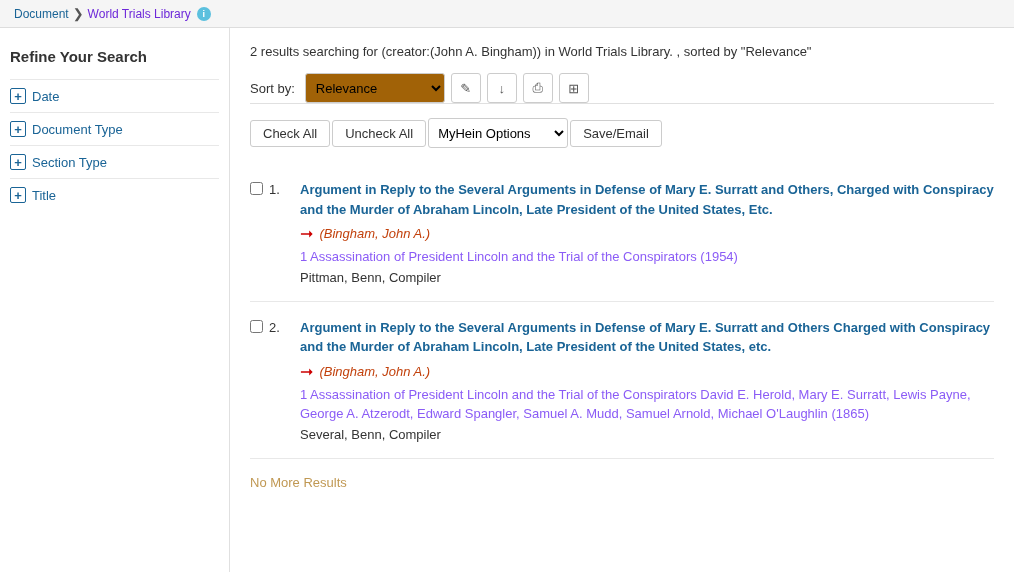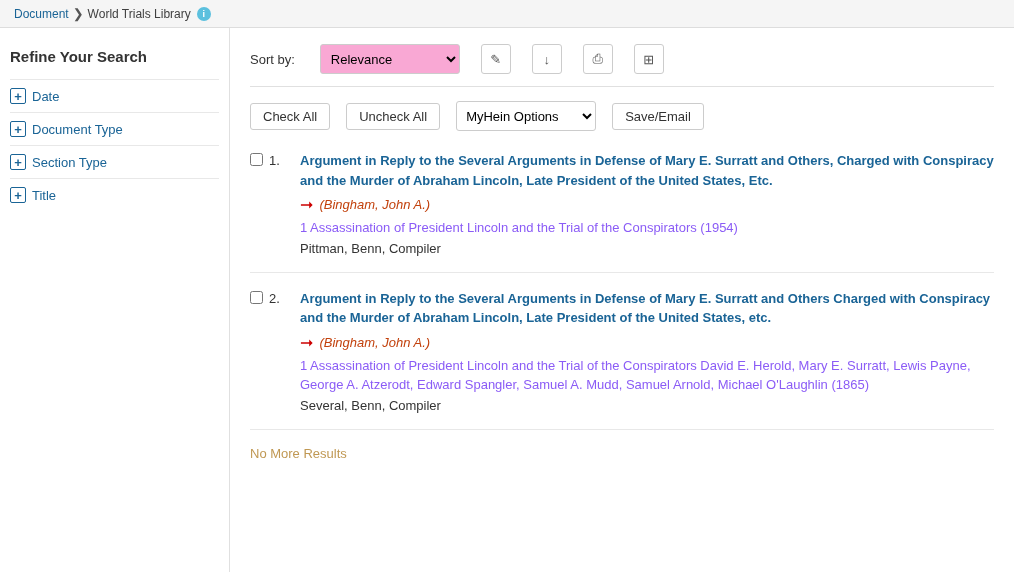--- a/index.html
+++ b/index.html
@@ -10,21 +10,21 @@
       background: #f5f5f5;
       border-bottom: 1px solid #ddd;
       padding: 6px 14px;
       display: flex;
       align-items: center;
       gap: 4px;
       font-size: 12px;
     }
     .breadcrumb-link { color: #1a6496; text-decoration: none; }
     .breadcrumb-sep { color: #555; font-size: 13px; }
-    .breadcrumb-current { color: #404040; }
+    .breadcrumb-current { color: #6d28d9; }
     .info-icon {
       display: inline-flex; align-items: center; justify-content: center;
       width: 14px; height: 14px; border-radius: 50%;
       background: #5bc0de; color: #fff; font-size: 9px; font-weight: bold;
       cursor: pointer; margin-left: 2px;
     }
 
     
     .main-layout {
       display: flex;
@@ -69,50 +69,50 @@
     .results-summary {
       font-size: 13px;
       color: #333;
       margin-bottom: 14px;
     }
 
     
     .toolbar-row {
       display: flex;
       align-items: center;
-      gap: 21px;
+      gap: 6px;
       margin-bottom: 14px;
       border-bottom: 1px solid #e0e0e0;
-      padding-bottom: 12px;
+      padding-bottom: 0;
     }
     .sort-label { font-size: 13px; color: #333; margin-right: 4px; }
     .sort-select {
       height: 30px;
       padding: 2px 6px;
       border: 1px solid #ccc;
       border-radius: 3px;
       font-size: 13px;
       min-width: 140px;
-      background: #f9a8d4;
+      background: #a16207;
       cursor: pointer;
     }
     .icon-btn {
       display: inline-flex; align-items: center; justify-content: center;
       width: 30px; height: 30px;
       border: 1px solid #ccc; border-radius: 3px;
       background: #fff; cursor: pointer; color: #555;
       font-size: 13px;
     }
 
     
     .check-row {
       display: flex;
       align-items: center;
-      gap: 16px;
-      margin-bottom: 4px;
+      gap: 2px;
+      margin-bottom: 16px;
     }
     .btn-outline {
       padding: 5px 12px;
       border: 1px solid #ccc;
       border-radius: 3px;
       background: #fff;
       font-size: 13px;
       cursor: pointer;
       color: #333;
     }
@@ -217,20 +217,21 @@
       <span>Section Type</span>
     </div>
     <div class="sidebar-item">
       <span class="plus-icon">+</span>
       <span>Title</span>
     </div>
   </div>
 
   <div class="content">
 
+    <div class="results-summary">2 results searching for (creator:(John A. Bingham)) in World Trials Library. , sorted by "Relevance"</div>
 
     <div class="toolbar-row">
       <span class="sort-label">Sort by:</span>
       <select class="sort-select">
         <option>Relevance</option>
         <option>Date</option>
         <option>Title</option>
         <option>Author</option>
       </select>
       <button class="icon-btn">

